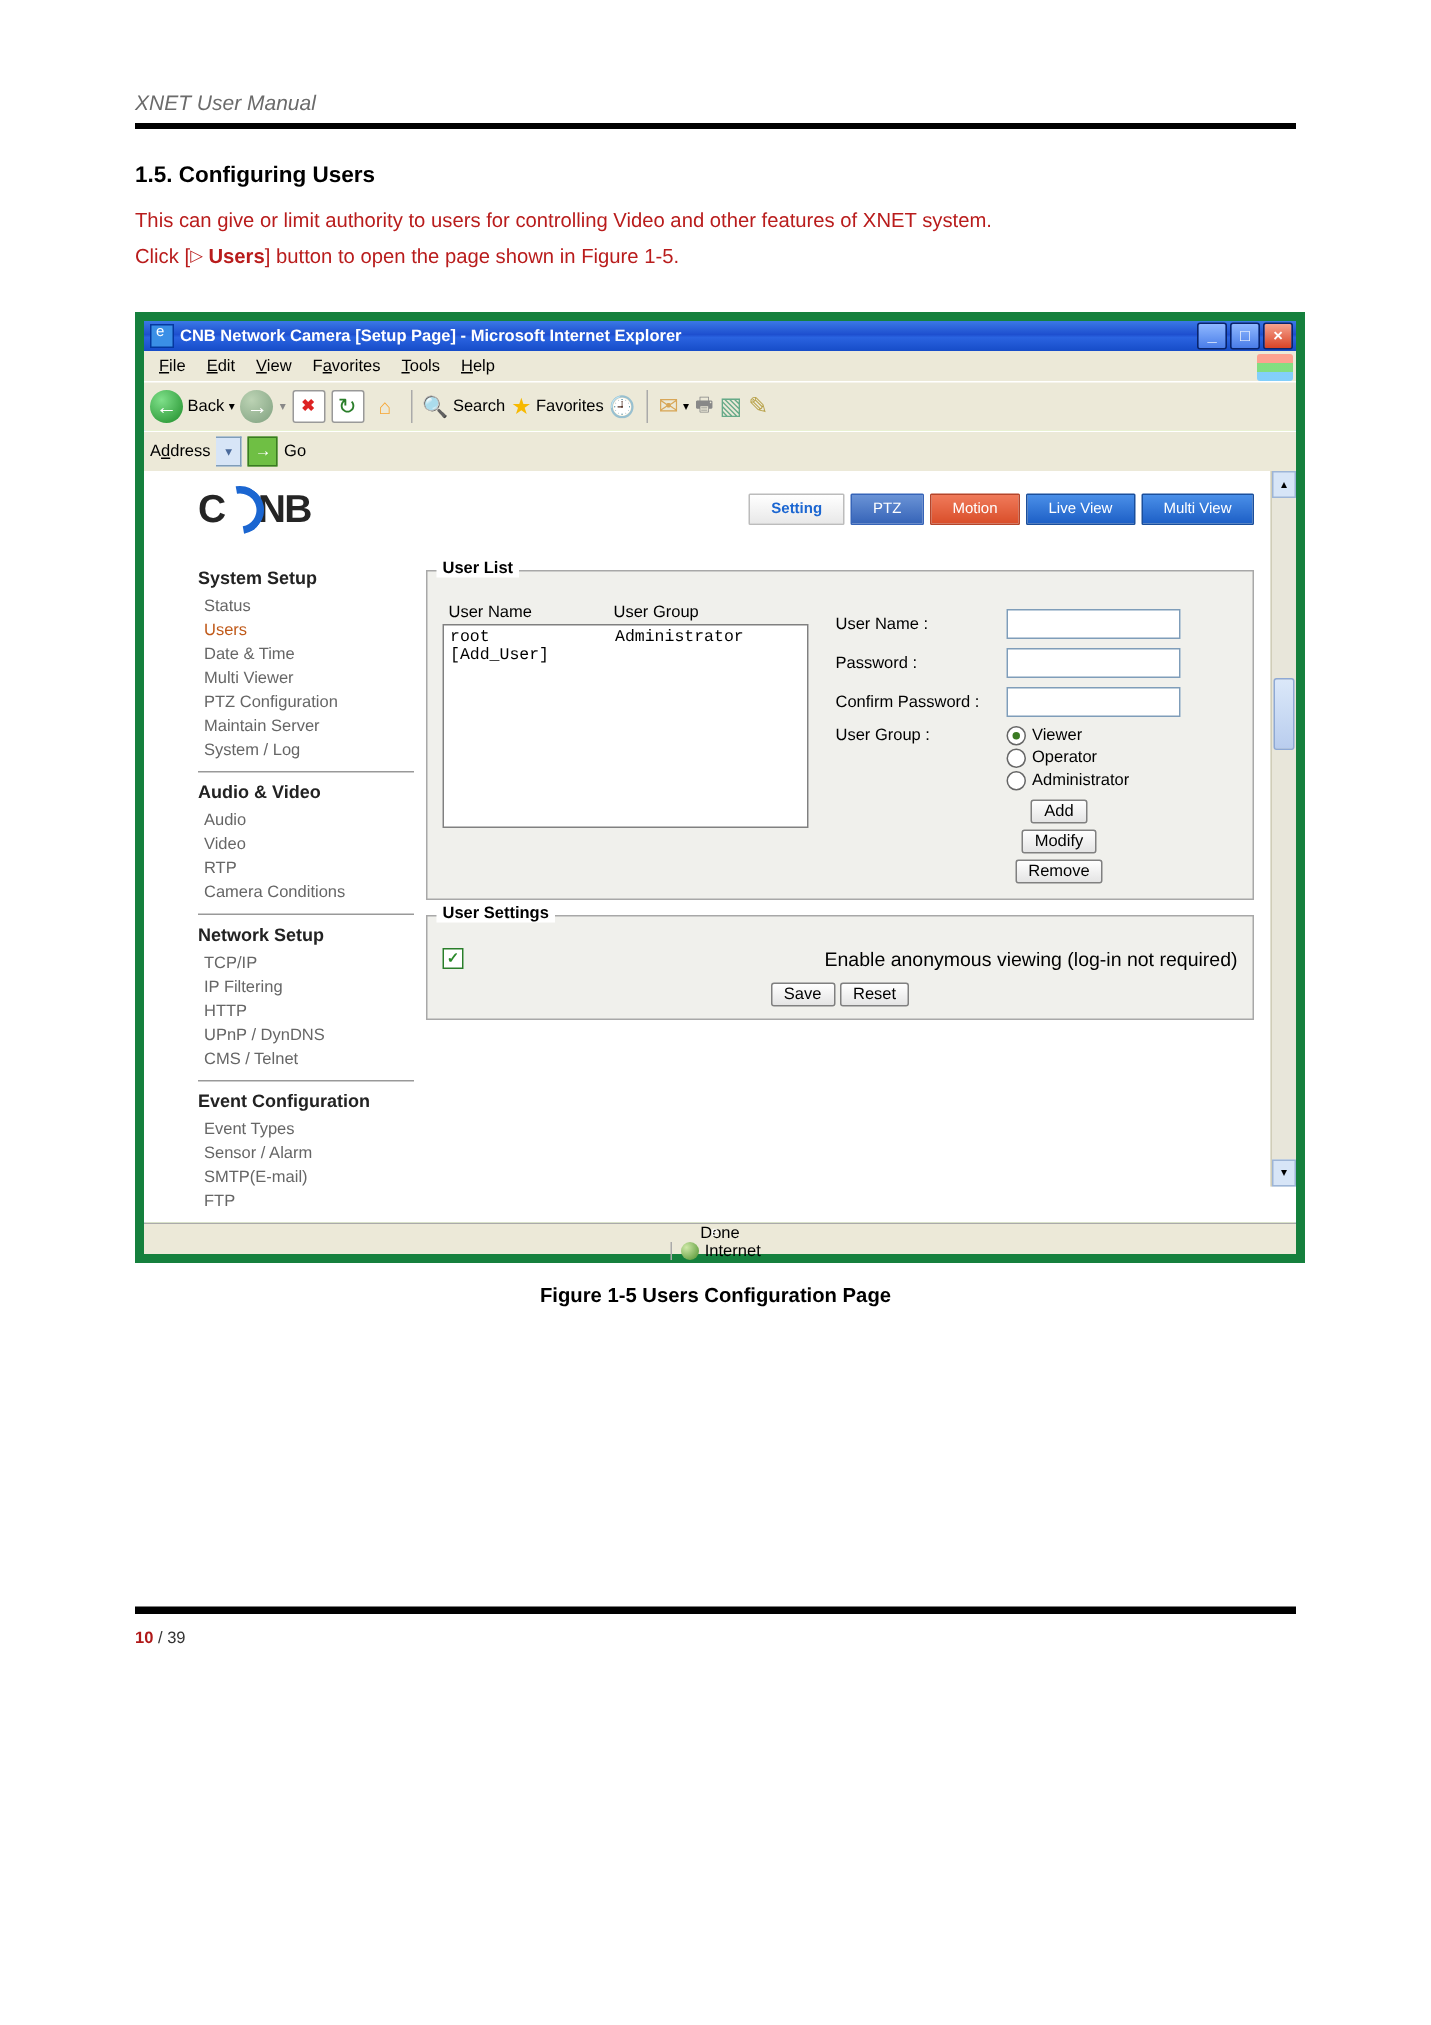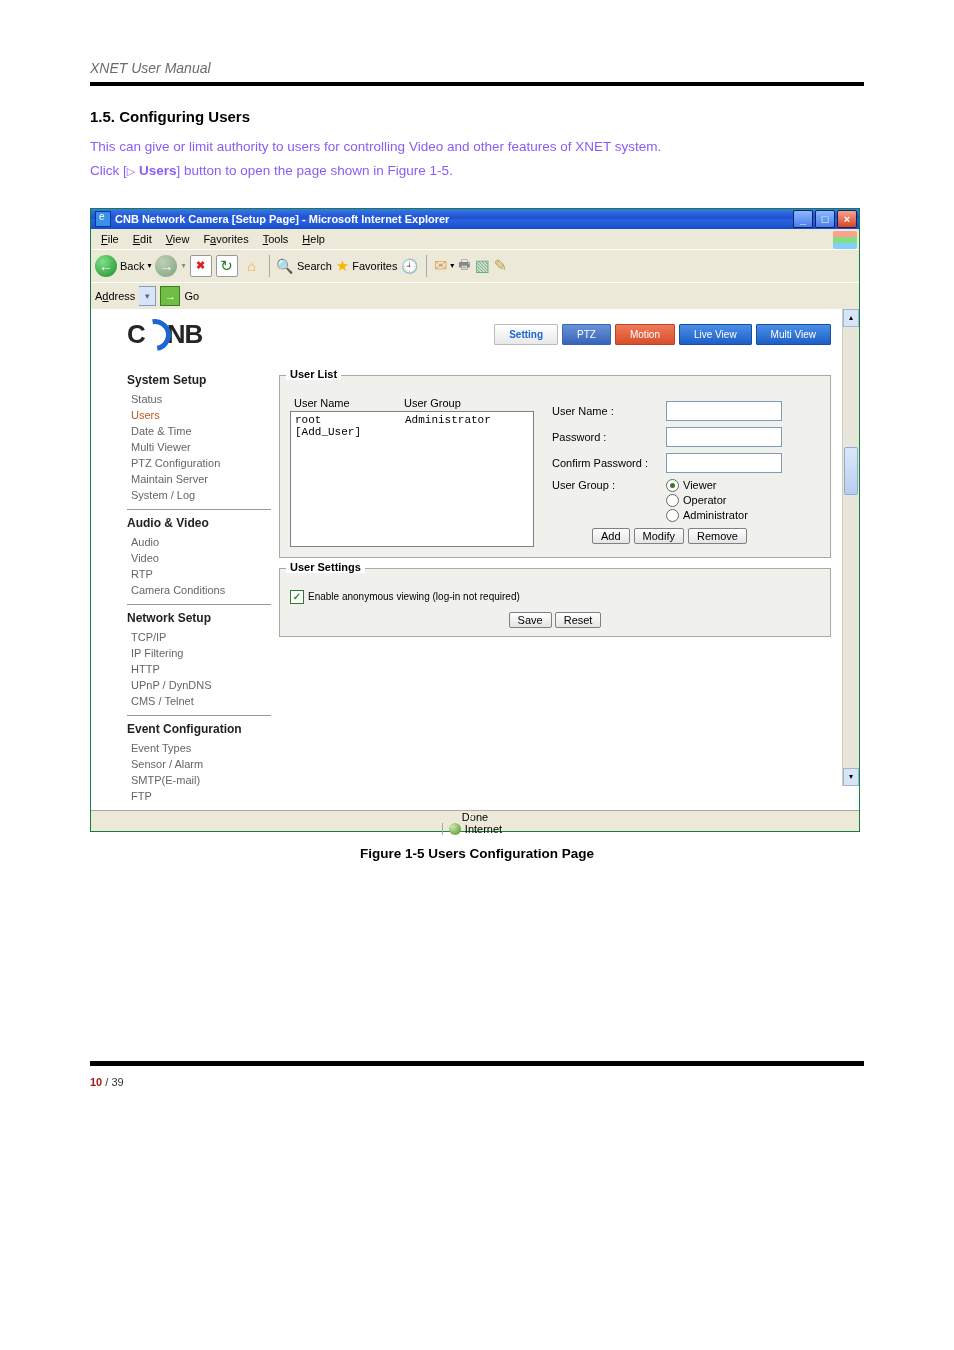--- a/index.html
+++ b/index.html
@@ -26,32 +26,32 @@
     margin-bottom: 22px;
   }
   .section-title {
     font-weight: bold;
     font-size: 15px;
     margin-bottom: 10px;
   }
   .body-text {
     font-size: 13.5px;
     line-height: 1.8;
-    color: #8b5cf6;
+    color: #b91c1c;
   }
   .body-text .bold { font-weight: bold; }
   .tri { font-size: 11px; display:inline-block; vertical-align: middle;}
   .screenshot-wrap {
     margin-top: 24px;
   }
 
   
   .win {
     width: 768px;
-    border: 1px solid #15803d;
+    border: 6px solid #15803d;
     box-shadow: 0 0 0 1px #2a5ed8 inset;
     background: #84cc16;
     font-family: Tahoma, Arial, sans-serif;
     font-size: 11px;
     color: #000;
   }
   .titlebar {
     height: 20px;
     background: linear-gradient(to bottom,#3a79e6,#1e4fcf 45%,#2a63e0 55%,#164cc8);
     color:#fff;
@@ -260,21 +260,21 @@
   .radio-row{display:flex;align-items:center;gap:4px;}
   .radio{width:11px;height:11px;border:1px solid #666;border-radius:50%;background:#fff;display:inline-flex;align-items:center;justify-content:center;}
   .radio.checked:after{content:"";width:5px;height:5px;border-radius:50%;background:#3a7a22;}
   .btn{
     border:1px solid #808080;
     background:linear-gradient(#fff,#e4e4e4);
     padding:1px 8px;
     font-size:11px;
     border-radius:2px;
   }
-  .btn-row{display:flex;gap:4px;align-items:center; margin-top:4px; margin-left:40px;}
+  .btn-row{display:flex;gap:4px;align-items:center; margin-top:4px; margin-left:30px;flex-direction:column;}
   .chk{width:12px;height:12px;border:1px solid #2a7e2a;background:#fff;display:inline-flex;align-items:center;justify-content:center;margin-right:4px;}
   .chk:after{content:"✓";color:#2a8a2a;font-size:10px;font-weight:bold;}
   .center-row{text-align:center;margin-top:10px;}
 
   .statusbar{
     border-top:1px solid #aaa;
     background:#ece9d8;
     height:20px;
     display:flex;
     align-items:center;
@@ -510,21 +510,21 @@
                     <span class="btn">Add</span>
                     <span class="btn">Modify</span>
                     <span class="btn">Remove</span>
                   </div>
                 </div>
               </div>
             </div>
 
             <div class="panel-box">
               <div class="panel-legend">User Settings</div>
-              <div style="display:flex;align-items:center;font-size:10px;">
+              <div style="display:flex;align-items:center;font-size:13px;justify-content:space-between;">
                 <span class="chk"></span>
                 <span>Enable anonymous viewing (log-in not required)</span>
               </div>
               <div class="center-row">
                 <span class="btn">Save</span>
                 <span class="btn">Reset</span>
               </div>
             </div>
           </div>
         </div>

